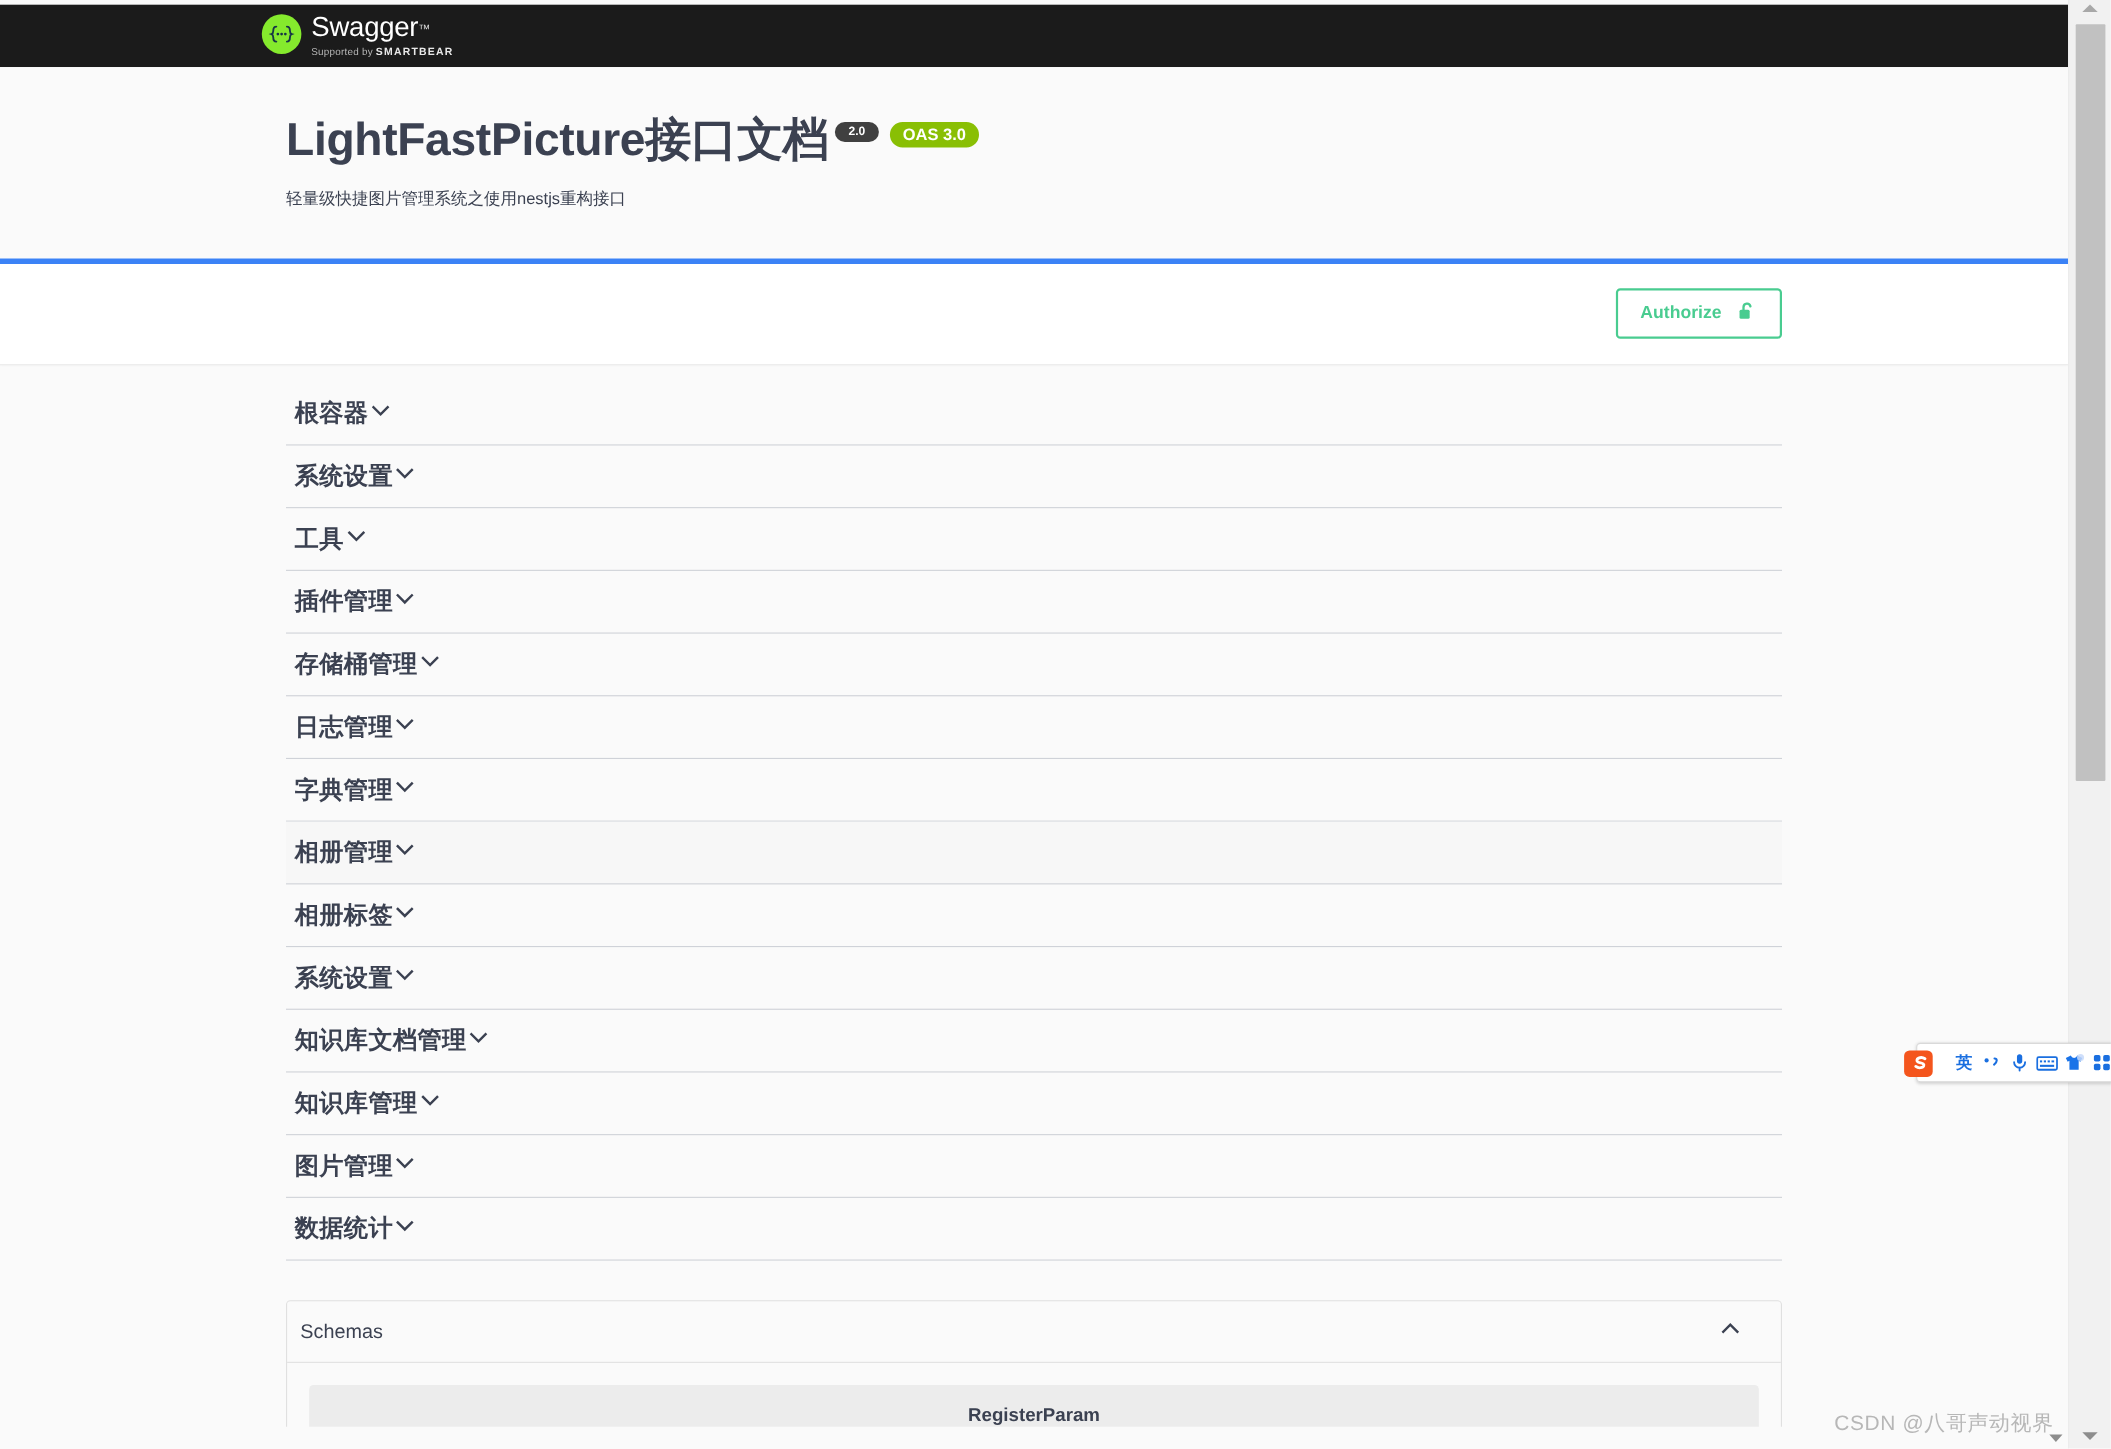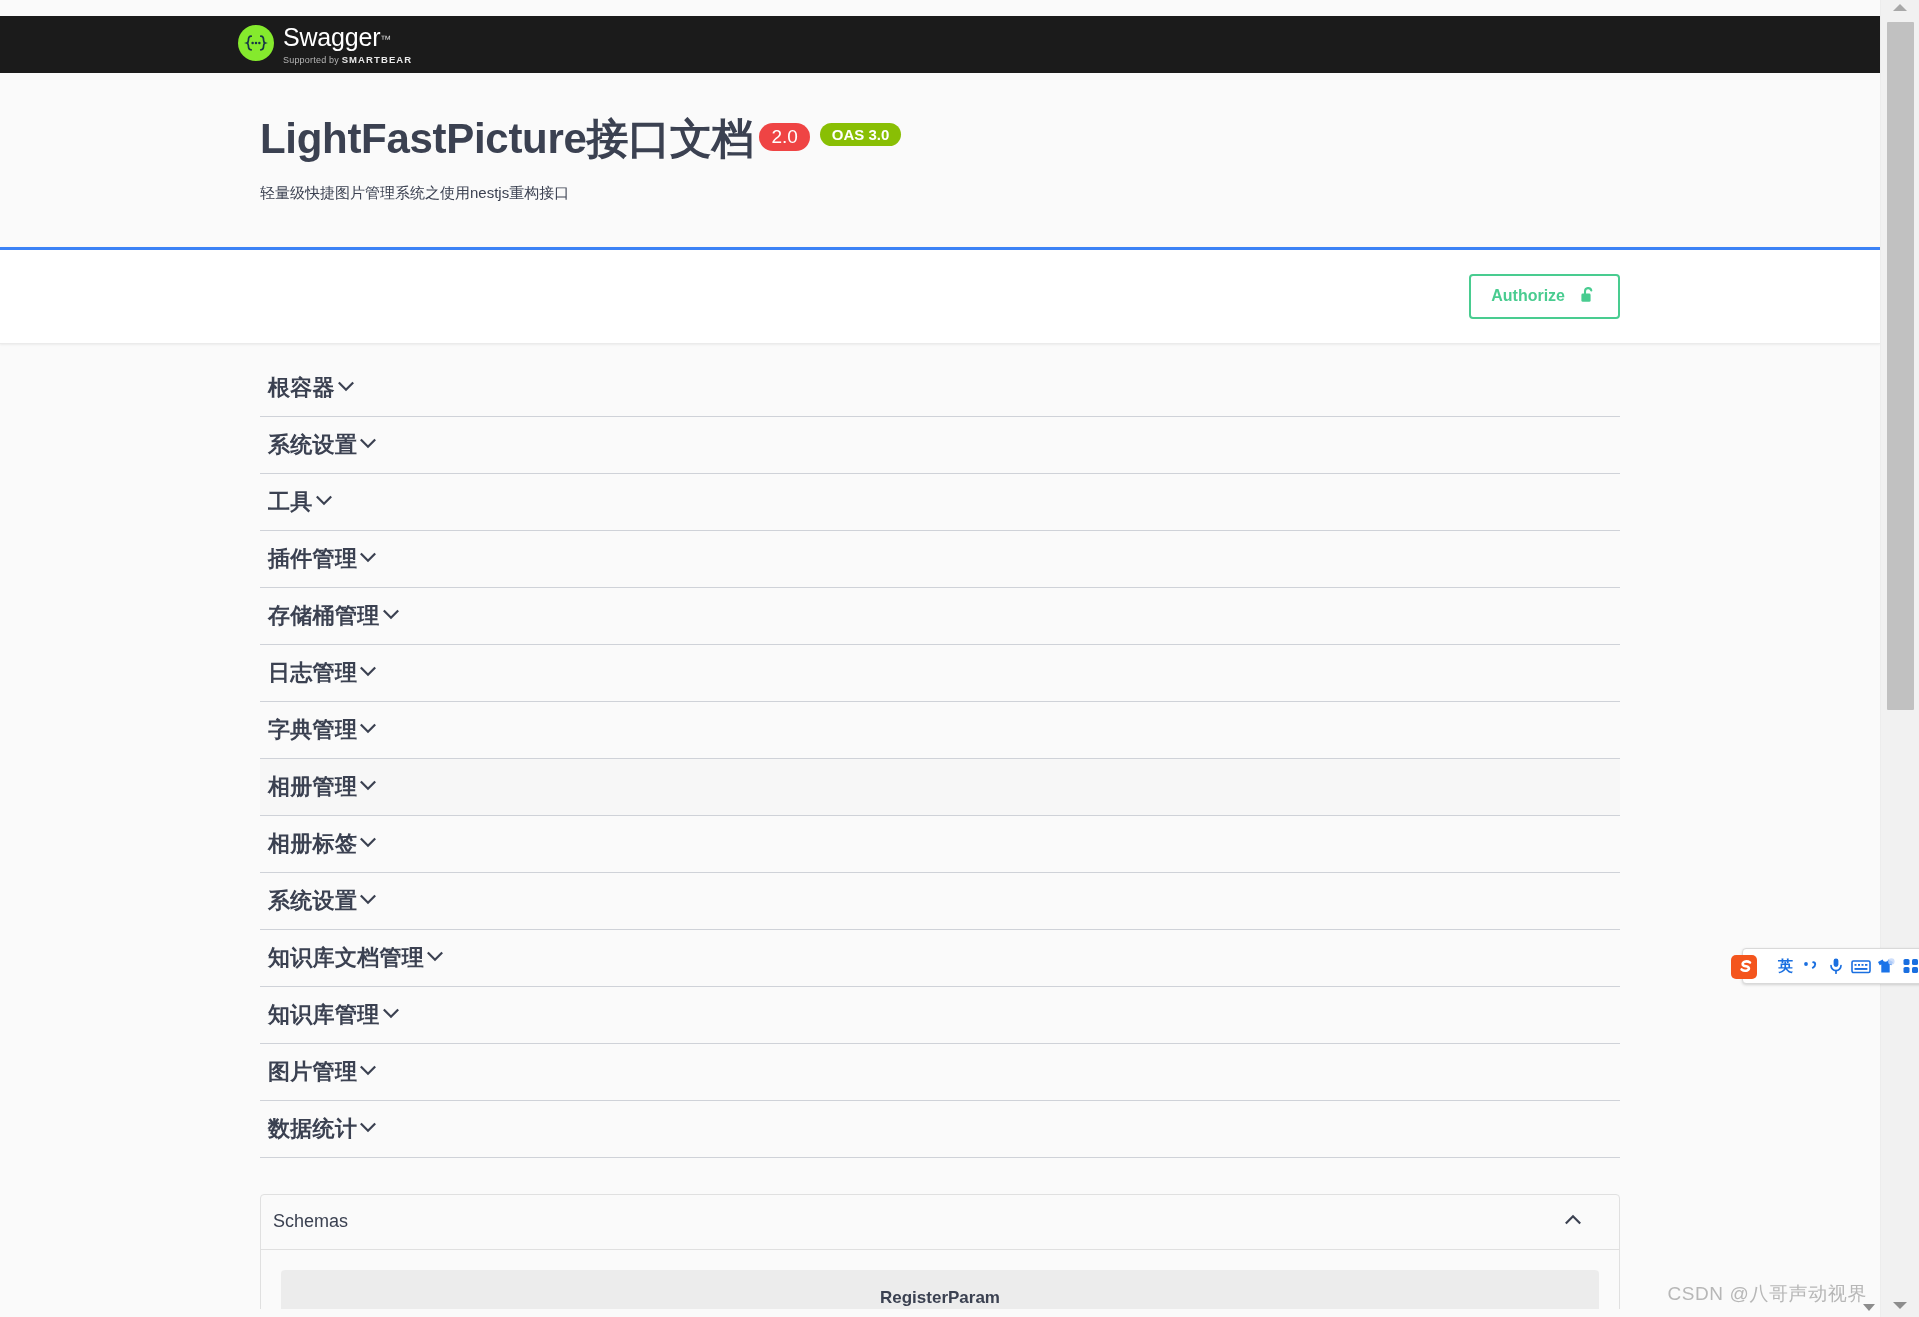--- a/index.html
+++ b/index.html
@@ -49,21 +49,21 @@
     transform: translateX(-50%);
     width: 0; height: 0;
     border-left: 7px solid transparent;
     border-right: 7px solid transparent;
     border-top: 7px solid #8d8d8d;
   }
 
   
   .viewport {
     position: absolute;
-    top: 16px; left: 0;
+    top: 4px; left: 0;
     width: 1880px; height: 1293px;
     overflow: hidden;
   }
 
   
   .topbar {
     height: 57px;
     background: #1b1b1b;
     display: flex;
     align-items: center;
@@ -115,24 +115,24 @@
   .doc-title {
     font-size: 42px;
     line-height: 1.15;
     font-weight: 700;
     color: #3b4151;
     margin: 0;
     letter-spacing: -0.3px;
   }
   .badge-version {
     display: inline-block;
-    background: #ef4444;
+    background: #404040;
     color: #ffffff;
-    font-size: 19px;
-    font-weight: 400;
+    font-size: 11px;
+    font-weight: 700;
     padding: 3px 12px;
     border-radius: 57px;
     margin: 8px 0 0 6px;
     white-space: nowrap;
   }
   .badge-oas {
     display: inline-block;
     background: #89bf04;
     color: #ffffff;
     font-size: 15px;
@@ -145,21 +145,21 @@
   .doc-desc {
     margin-top: 19px;
     font-size: 15px;
     line-height: 1.5;
     color: #3b4151;
   }
 
   
   .auth-band {
     background: #ffffff;
-    border-top: 3px solid #3b82f6;
+    border-top: 5px solid #3b82f6;
     border-bottom: 1px solid #ebebeb;
     box-shadow: 0 1px 2px rgba(0,0,0,0.06);
     height: 97px;
     display: flex;
     align-items: center;
   }
   .auth-inner {
     width: 1400px; margin: 0 auto; padding: 0 20px;
     display: flex; justify-content: flex-end;
   }

